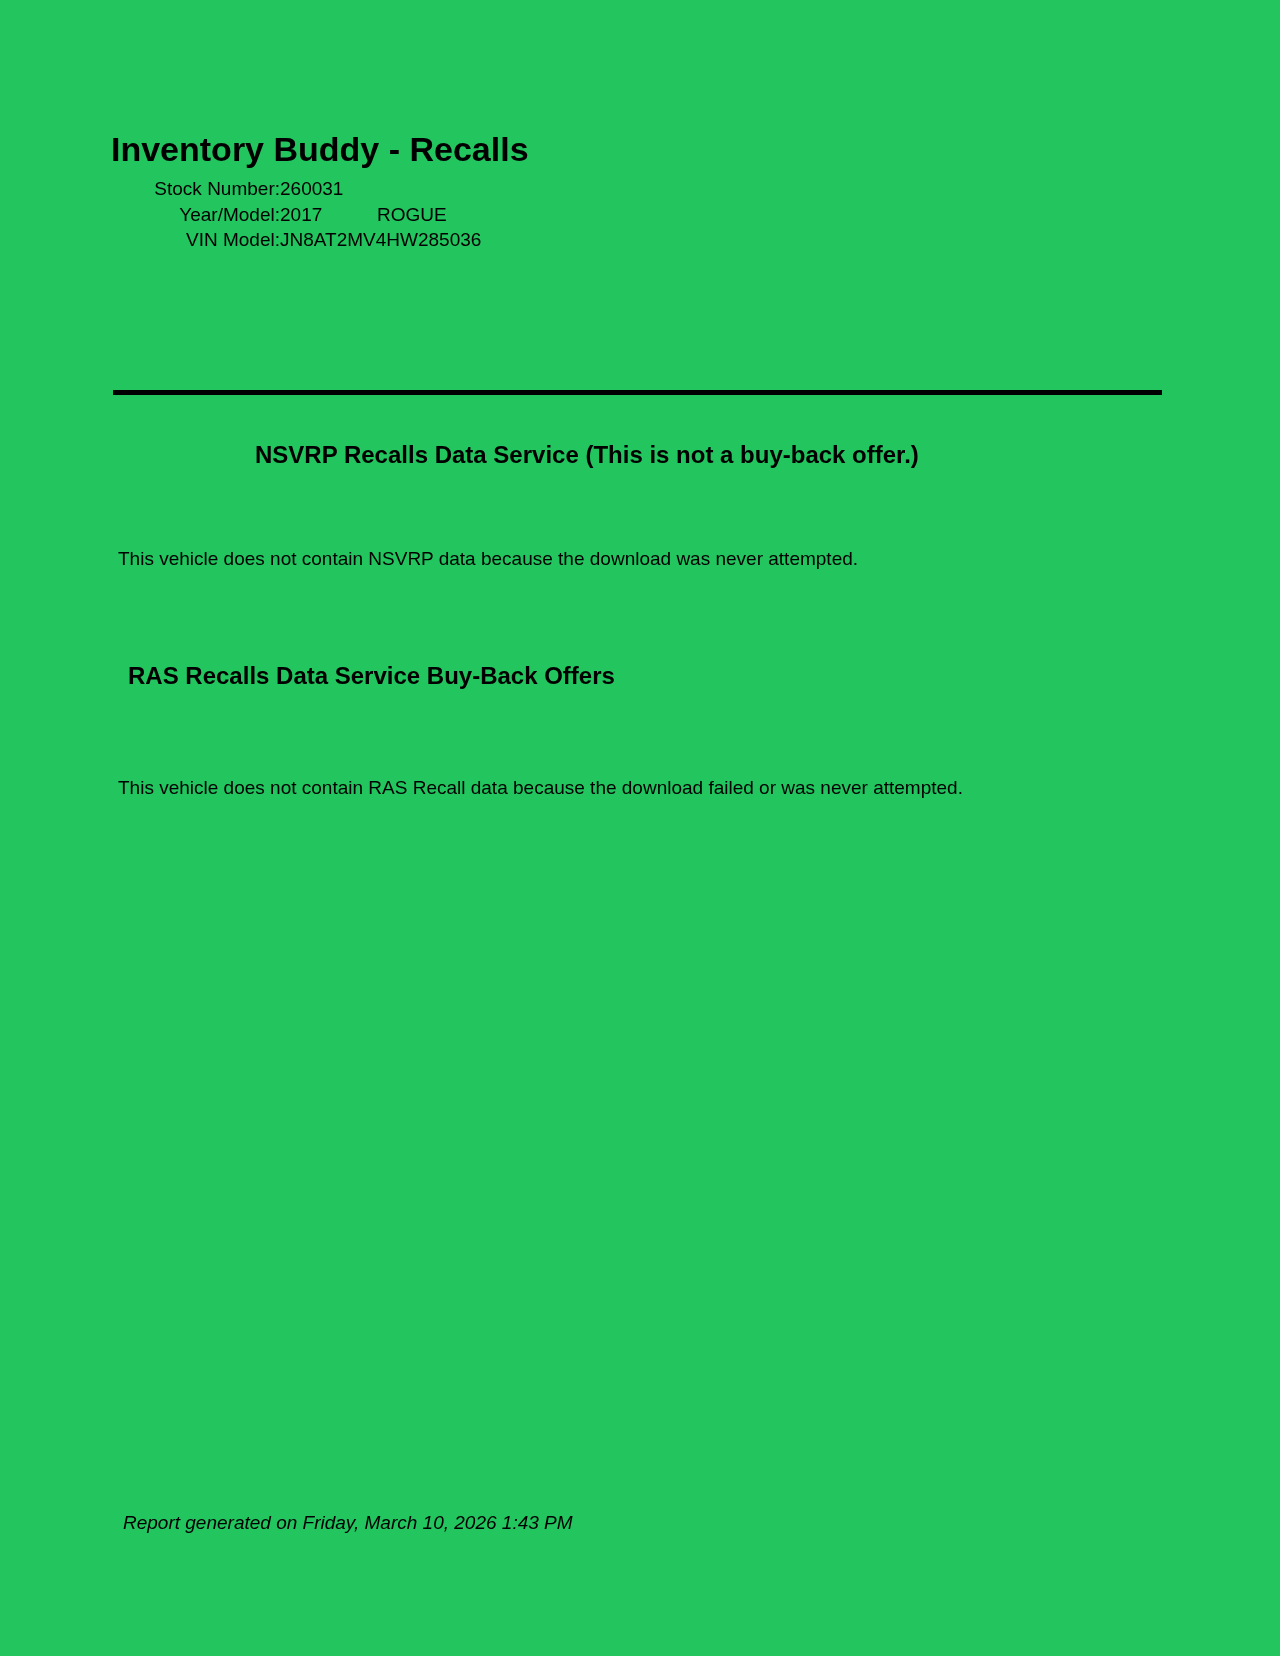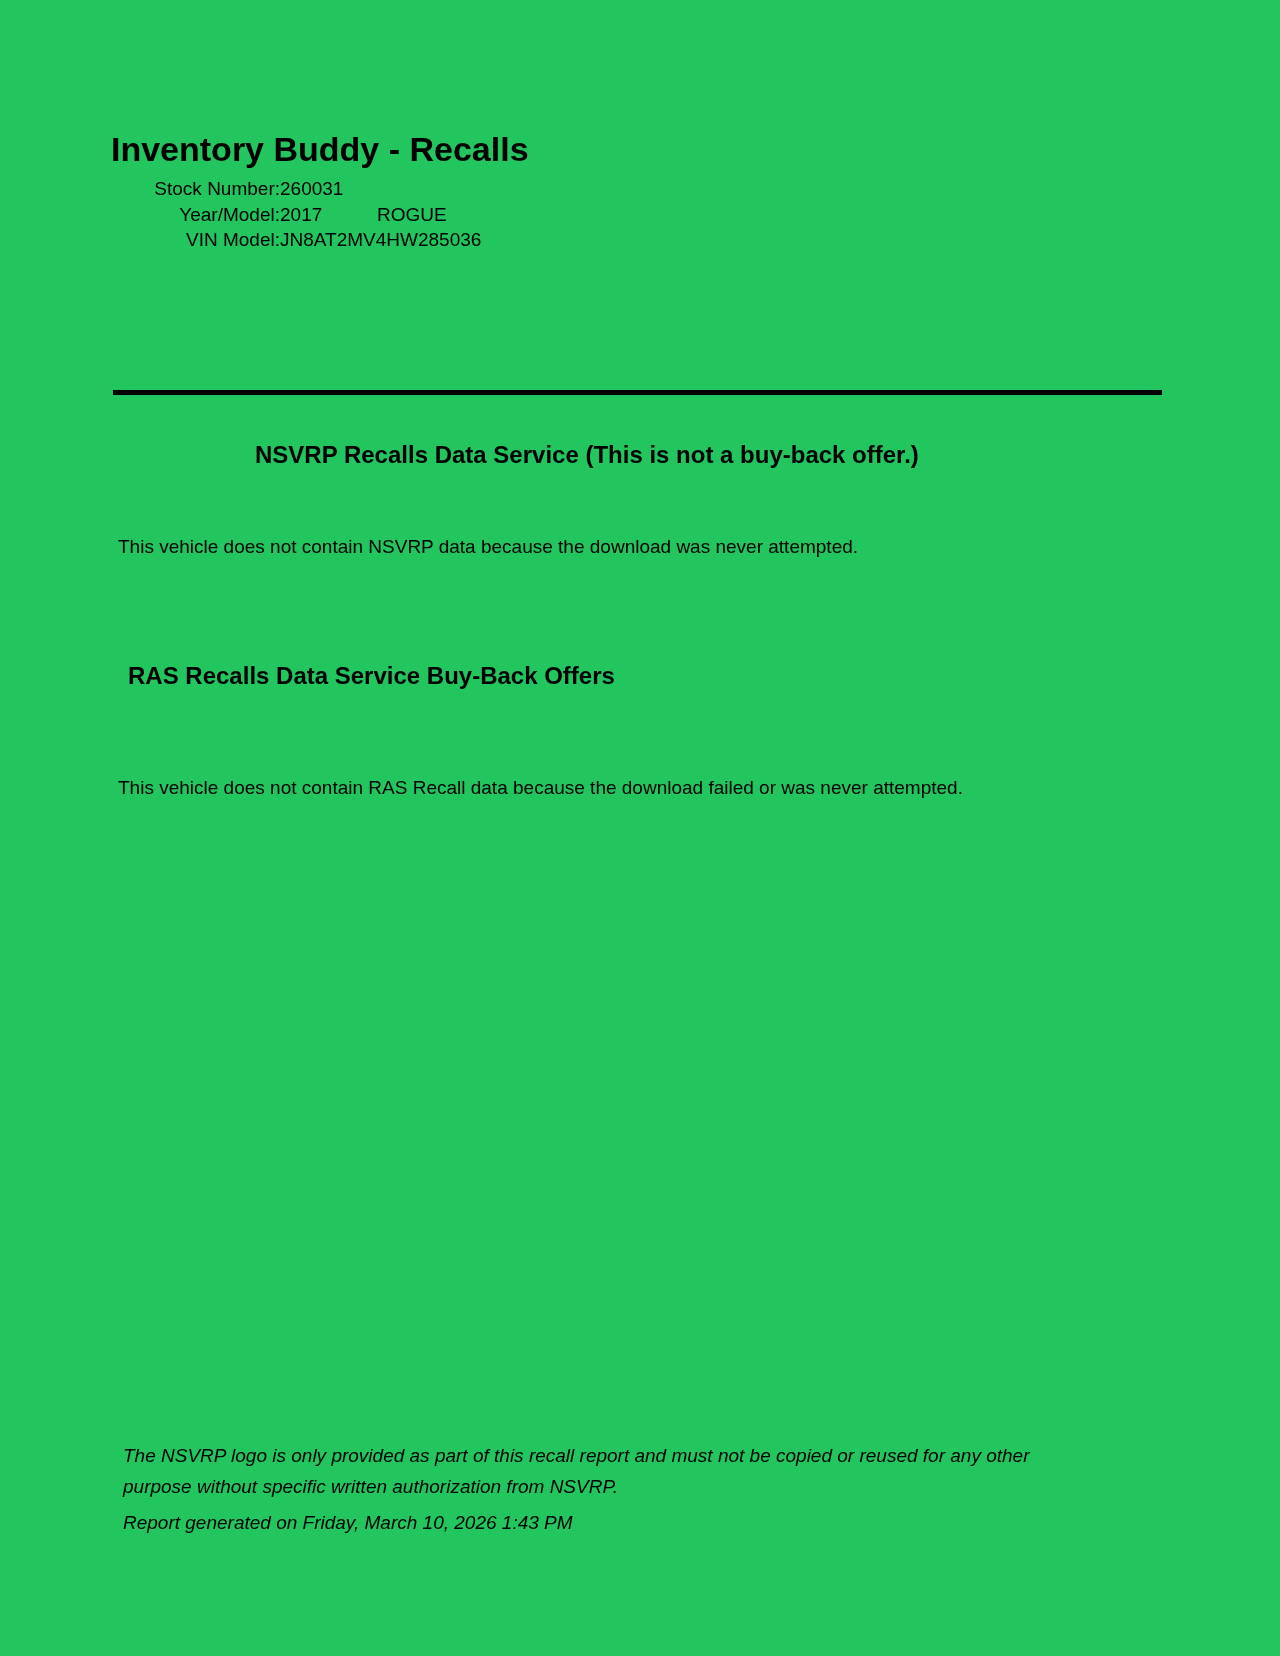--- a/index.html
+++ b/index.html
@@ -55,21 +55,21 @@
     font-weight: bold;
     white-space: nowrap;
   }
   .h-nsvrp { left: 255px; top: 441px; }
   .h-ras   { left: 128px; top: 662px; }
   .section-body {
     position: absolute;
     font-size: 19px;
     white-space: nowrap;
   }
-  .p-nsvrp { left: 118px; top: 536px; }
+  .p-nsvrp { left: 118px; top: 548px; }
   .p-ras   { left: 118px; top: 777px; }
   .footer-disclaimer {
     position: absolute;
     left: 123px;
     top: 1440px;
     font-size: 19px;
     font-style: italic;
     line-height: 31px;
   }
   .footer-disclaimer div { white-space: nowrap; }
@@ -109,20 +109,16 @@
   <div class="rule"></div>
 
   <div class="section-heading h-nsvrp">NSVRP Recalls Data Service (This is not a buy-back offer.)</div>
 
   <div class="section-body p-nsvrp">This vehicle does not contain NSVRP data because the download was never attempted.</div>
 
   <div class="section-heading h-ras">RAS Recalls Data Service Buy-Back Offers</div>
 
   <div class="section-body p-ras">This vehicle does not contain RAS Recall data because the download failed or was never attempted.</div>
 
-  <div class="footer-disclaimer">
-    <div>The NSVRP logo is only provided as part of this recall report and must not be copied or reused for any other</div>
-    <div>purpose without specific written authorization from NSVRP.</div>
-  </div>
 
   <div class="report-generated">Report generated on Friday, March 10, 2026 1:43 PM</div>
 
 </div>
 
 </body></html>

